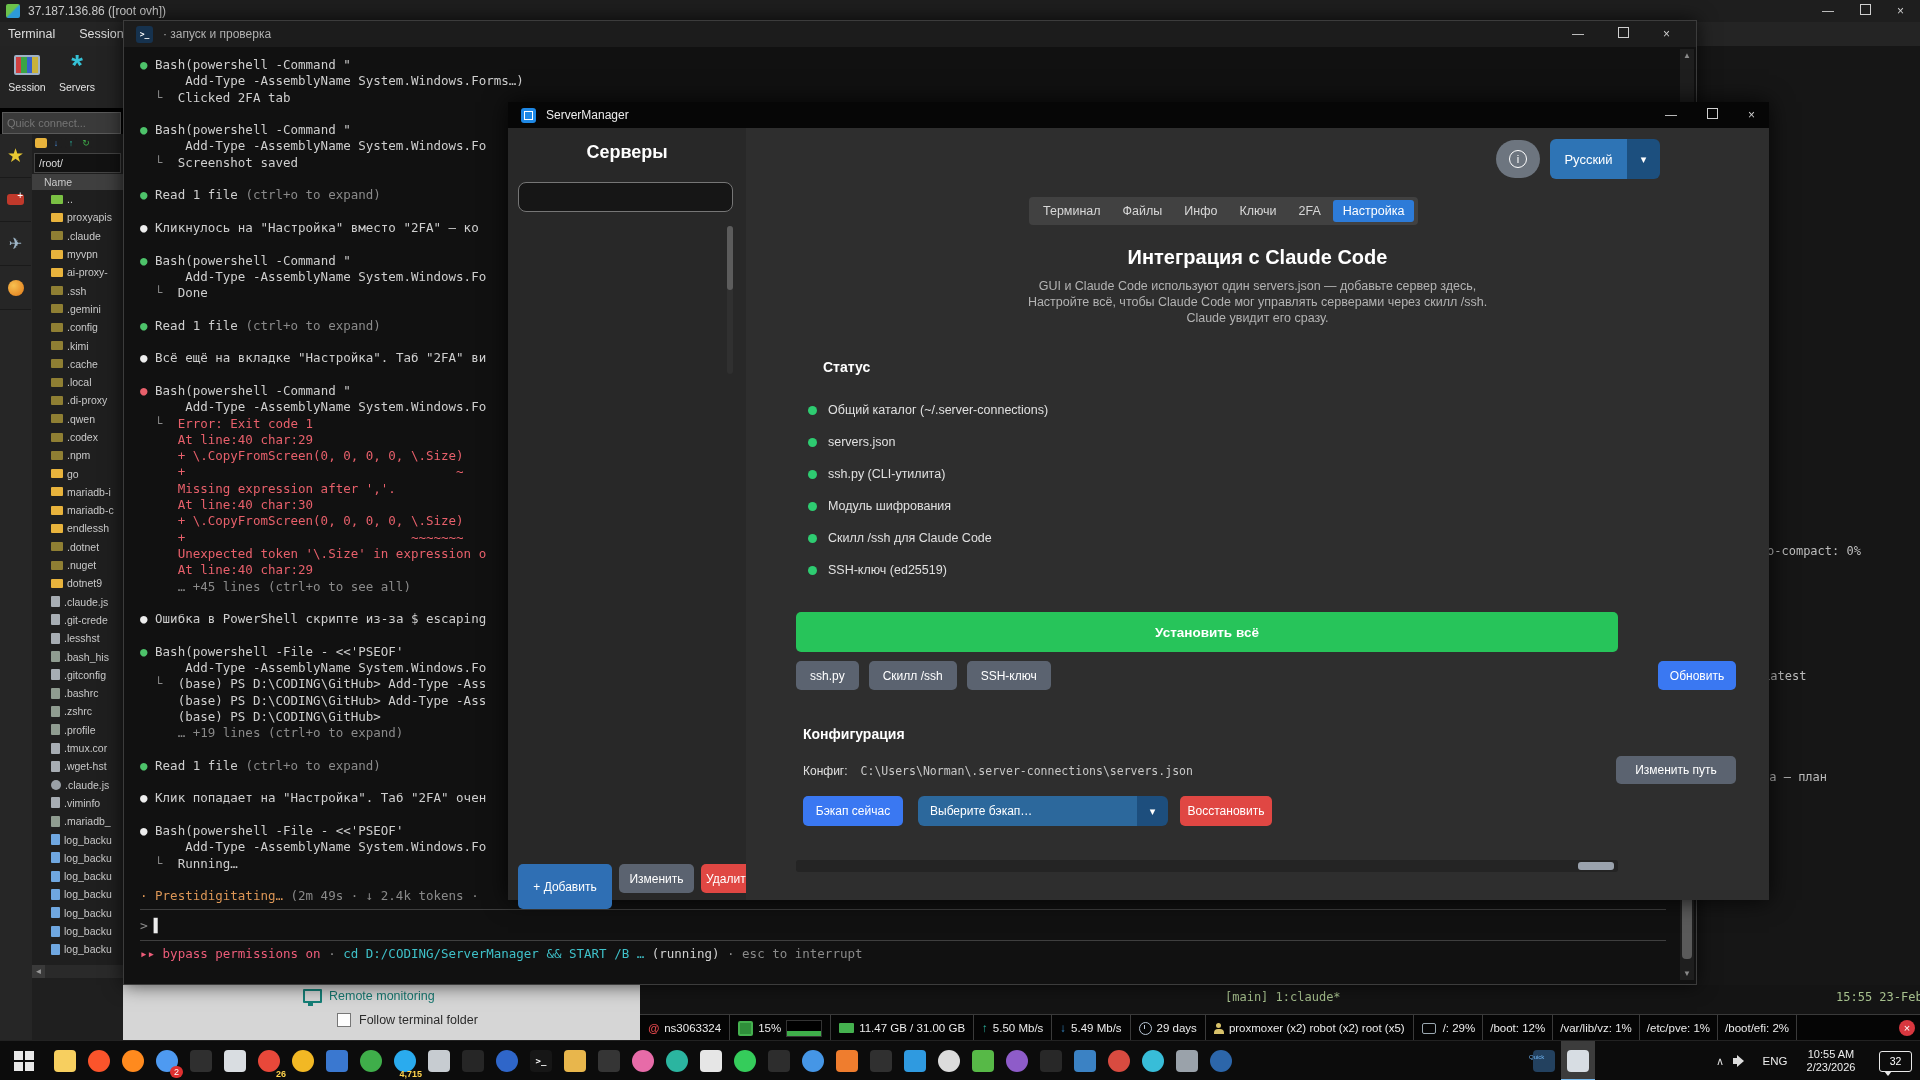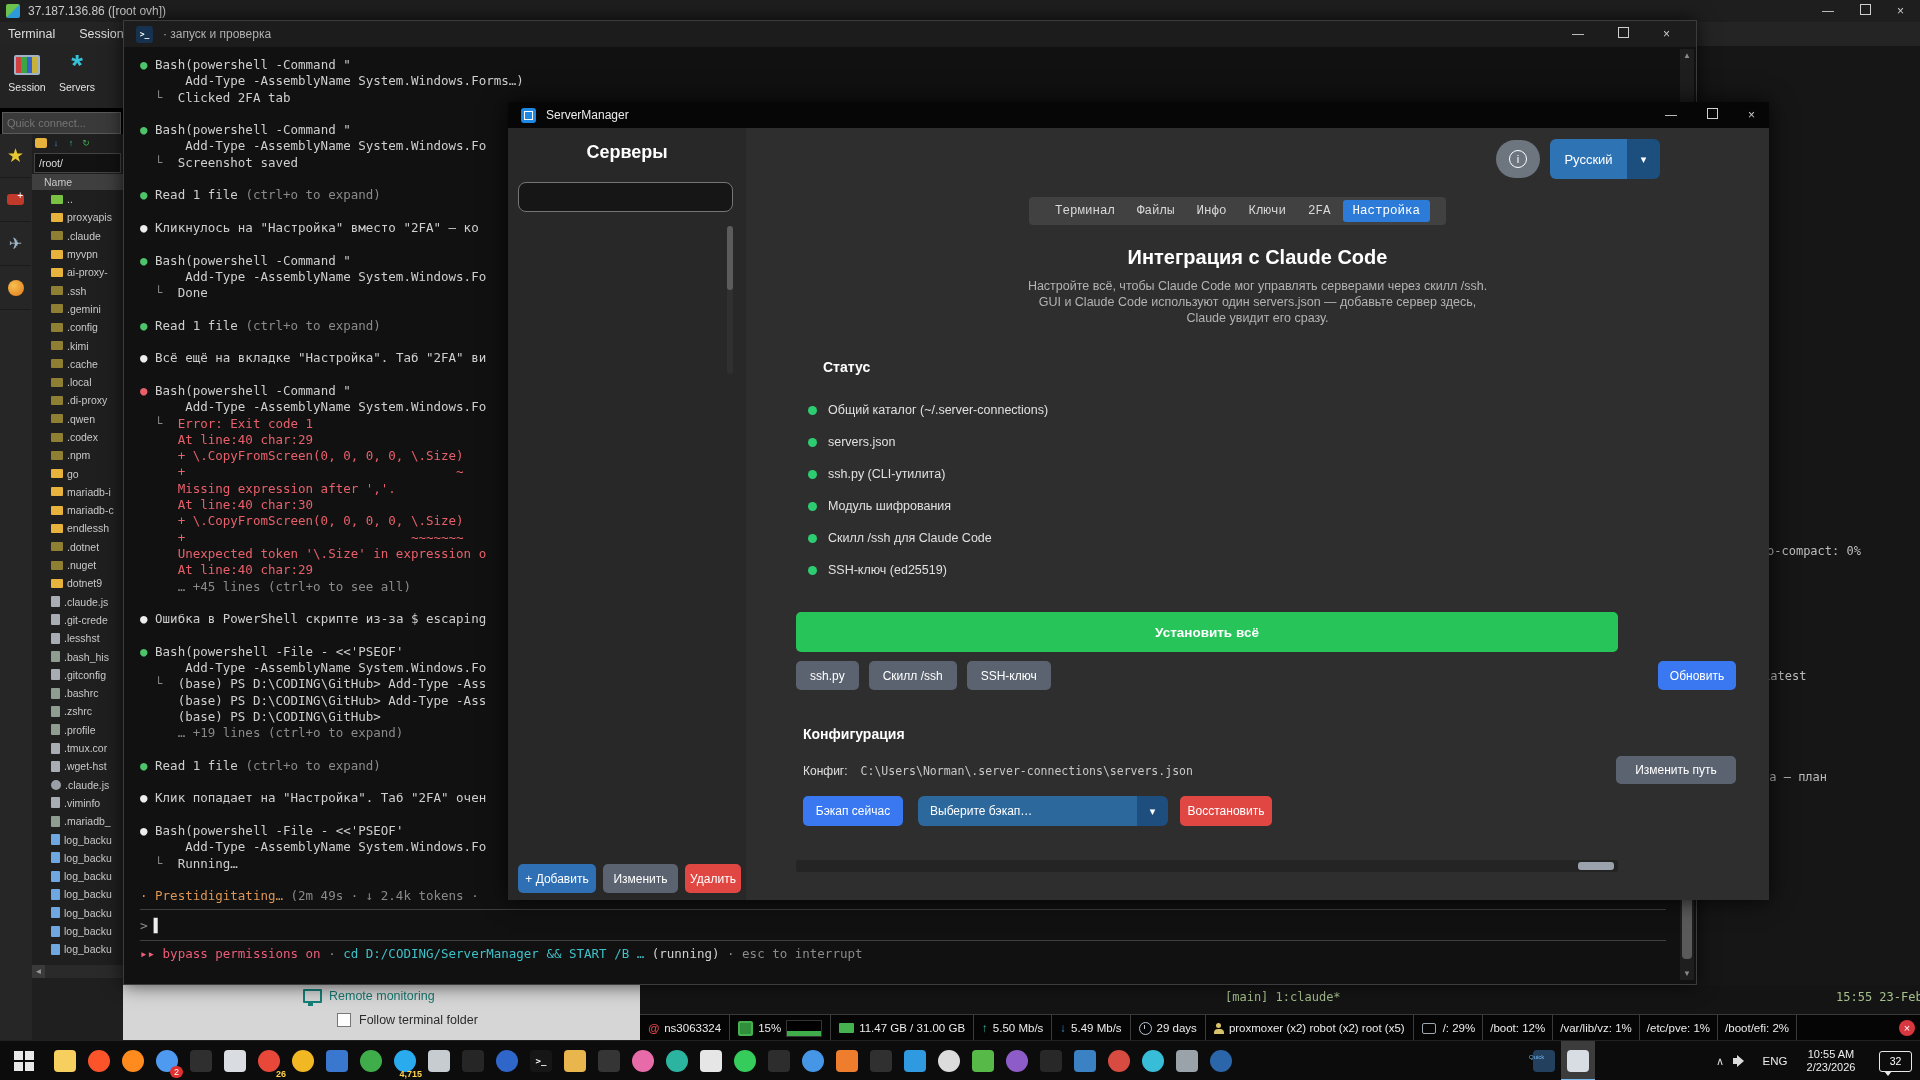--- a/index.html
+++ b/index.html
@@ -106,21 +106,21 @@
   .sm-vscroll{position:absolute;left:219px;top:98px;width:6px;height:148px;background:#303030;border-radius:3px;}
   .sm-vthumb{position:absolute;left:0;top:0;width:6px;height:64px;background:#5c5c5c;border-radius:3px;}
   .smbtn{display:inline-flex;align-items:center;justify-content:center;border-radius:5px;color:#fff;font-size:12px;height:29px;padding:0 14px;}
   .b-blue{background:#2f6fb4;}.b-gray{background:#5b6370;}.b-red{background:#e04743;}
   .b-vblue{background:#3a78f2;}.b-green{background:#27c45a;}
   .info-pill{position:absolute;left:750px;top:12px;width:44px;height:38px;border-radius:19px;background:#6d757f;display:flex;align-items:center;justify-content:center;}
   .info-i{width:16px;height:16px;border:1.5px solid #fff;border-radius:50%;color:#fff;font-size:11px;display:flex;align-items:center;justify-content:center;}
   .lang{position:absolute;left:804px;top:11px;width:110px;height:40px;border-radius:6px;overflow:hidden;display:flex;}
   .lang .lab{flex:1;background:#2e74b5;color:#fff;font-size:13px;display:flex;align-items:center;justify-content:center;}
   .lang .chev{width:33px;background:#1c4f7e;color:#fff;font-size:11px;display:flex;align-items:center;justify-content:center;}
-  .sm-tabs{position:absolute;left:283px;top:69px;display:inline-flex;gap:2px;background:#414141;border-radius:4px;padding:3px 16px;font-family:Liberation Mono, monospace;}
+  .sm-tabs{position:absolute;left:283px;top:69px;display:inline-flex;gap:2px;background:#414141;border-radius:4px;padding:3px 4px;}
   .smtab{padding:4px 10px;font-size:12.5px;color:#d8d8d8;border-radius:3px;}
   .smtab.active{background:#2d7bd8;color:#fff;}
   .sm-heading{position:absolute;left:0;top:118px;width:100%;text-align:center;font-size:20px;font-weight:bold;color:#fff;}
   .sm-desc{position:absolute;left:0;top:150px;width:100%;text-align:center;font-size:12.5px;color:#b3b3b3;line-height:16px;}
   .sm-sec{position:absolute;left:77px;font-size:14px;font-weight:bold;color:#fff;}
   .stitem{position:relative;display:flex;align-items:center;gap:11px;height:32px;font-size:12.5px;color:#e0e0e0;}
   .stdot{width:9px;height:9px;border-radius:50%;background:#2ecc71;}
   .cfg-label{font-size:12px;color:#e0e0e0;}
   .cfg-path{font-family:"DejaVu Sans Mono",monospace;font-size:11.5px;color:#c8c8c8;}
   .bk-select{position:absolute;left:172px;top:0;width:250px;height:30px;border-radius:6px;overflow:hidden;display:flex;}
@@ -556,21 +556,21 @@
       </div>
     </div>
 
     <div class="sm-left">
       <h1>Серверы</h1>
       <input class="sm-search" value="" style="">
       <div class="sm-vscroll">
           <span class="sm-vthumb"></span>
         </div>
       <div class="a" style="left:10px;top:736px;display:flex;gap:7px;">
-        <span class="smbtn b-blue" style="width:78px;padding:0;">+ Добавить</span>
+        <span class="smbtn b-blue" style="width:78px;padding:8px;">+ Добавить</span>
         <span class="smbtn b-gray" style="width:75px;padding:0;">Изменить</span>
         <span class="smbtn b-red" style="width:56px;padding:0;">Удалить</span>
       </div>
     </div>
 
     <div class="sm-right">
       <div class="info-pill">
           <span class="info-i">i</span>
         </div>
       <div class="lang">
@@ -580,22 +580,22 @@
       <div class="sm-tabs">
           <div class="smtab">Терминал</div>
           <div class="smtab">Файлы</div>
           <div class="smtab">Инфо</div>
           <div class="smtab">Ключи</div>
           <div class="smtab">2FA</div>
           <div class="smtab active">Настройка</div>
         </div>
       <div class="sm-heading">Интеграция с Claude Code</div>
       <div class="sm-desc">
+          <div class="desc-line">GUI и Claude Code используют один servers.json — добавьте сервер здесь,</div>
           <div class="desc-line">Настройте всё, чтобы Claude Code мог управлять серверами через скилл /ssh.</div>
-          <div class="desc-line">GUI и Claude Code используют один servers.json — добавьте сервер здесь,</div>
           <div class="desc-line">Claude увидит его сразу.</div>
         </div>
       <div class="sm-sec" style="top:231px;">Статус</div>
       <div class="a" style="left:62px;top:266px;">
           <div class="stitem">
             <span class="stdot"></span>
             <span>Общий каталог (~/.server-connections)</span>
           </div>
           <div class="stitem">
             <span class="stdot"></span>

